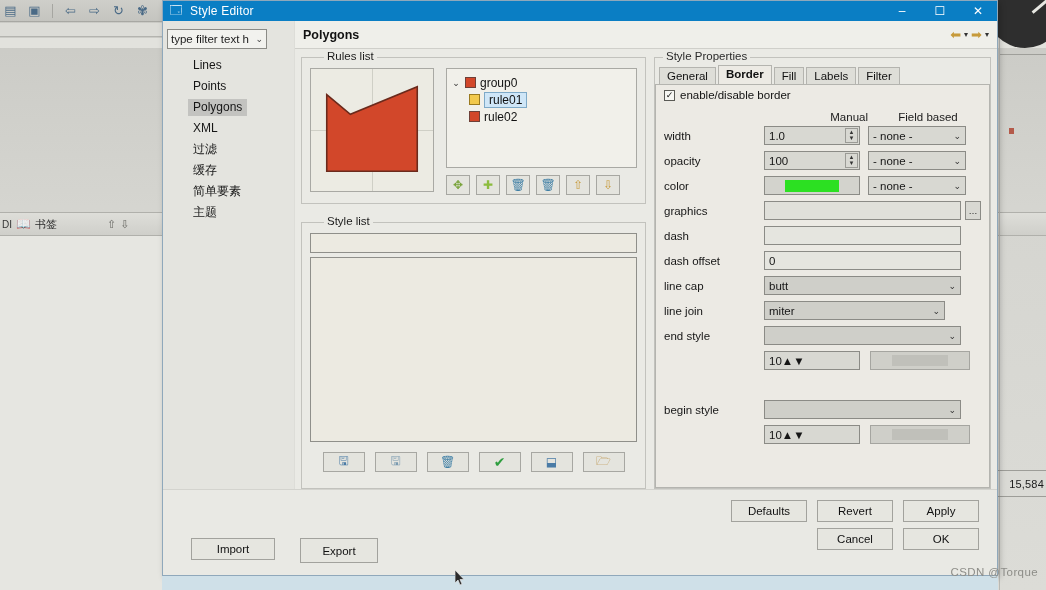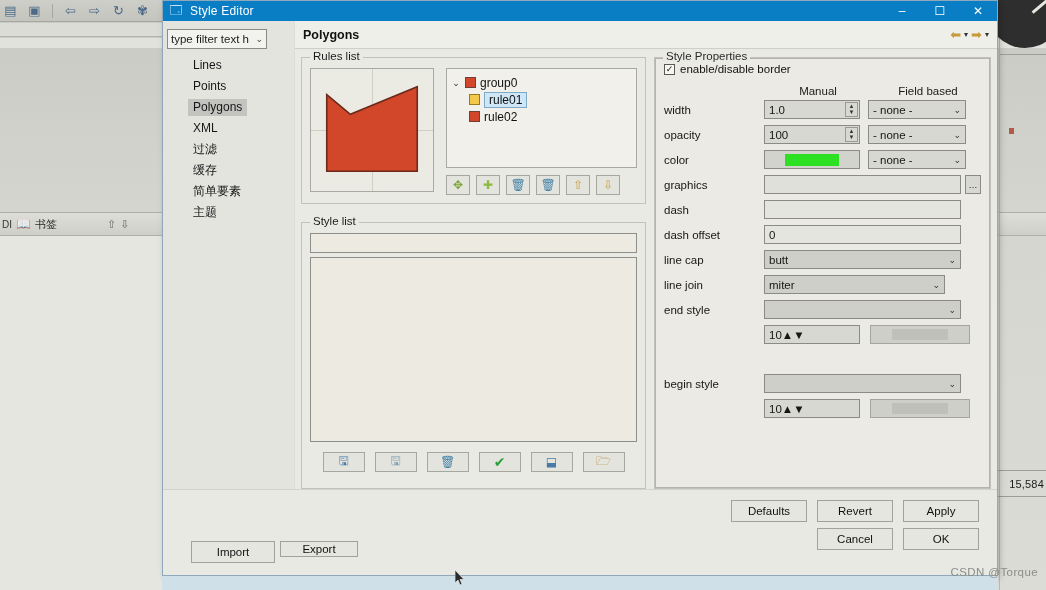--- a/index.html
+++ b/index.html
@@ -139,21 +139,21 @@
   .hact { font-size: 13px; color: #c79a3a; }
   .hcaret { font-size: 8px; color: #333; }
 
   .panes { flex: 1; display: flex; padding: 8px 6px 0 6px; gap: 8px; min-height: 0; }
   .pane-left { width: 345px; display: flex; flex-direction: column; }
   .pane-right { flex: 1; display: flex; flex-direction: column; border-radius: 24px; }
 
   
   .gbox { position: relative; border: 1px solid #c2c2bd; padding: 10px 8px 8px 8px; }
   .gbox > .glabel {
-    position: absolute; top: -8px; left: 8px; background: #eaeae5;
+    position: absolute; top: -8px; left: 22px; background: #eaeae5;
     padding: 0 3px; font-size: 11.5px; color: #1b1b1b;
   }
 
   .rules-row { display: flex; gap: 12px; }
   .preview {
     width: 124px; height: 124px; background: #ecebe3;
     border: 1px solid #a9a9a4; position: relative; overflow: hidden;
   }
   .preview .vline { position:absolute; left:50%; top:0; width:1px; height:100%; background:#cfcfc6; }
   .preview .hline { position:absolute; top:50%; left:0; height:1px; width:100%; background:#cfcfc6; }
@@ -210,21 +210,21 @@
   .tab-panel { flex: 1; background: #eceae4; border: 1px solid #b4b4af; padding: 4px 8px; min-height: 0; }
 
   .chk-row { display: flex; align-items: center; gap: 5px; font-size: 11.5px; color: #111; }
   .chk {
     width: 11px; height: 11px; background: #f6f6f2; border: 1px solid #5a5a55;
     display: flex; align-items: center; justify-content: center;
     font-size: 9px; color: #111; line-height: 1;
   }
 
   .col-heads { display: flex; margin-top: 10px; font-size: 11.5px; color: #1a1a1a; }
-  .col-heads .m { width: 100px; margin-left: 104px; text-align: center; }
+  .col-heads .m { width: 100px; margin-left: 104px; text-align: right; }
   .col-heads .f { width: 100px; margin-left: 10px; text-align: center; }
 
   .prow { display: flex; align-items: center; height: 25px; font-size: 11.5px; color: #161616; }
   .plabel { width: 100px; flex: none; }
   .spin {
     width: 96px; height: 19px; background: #d8d8d2; border: 1px solid #8b8b86;
     display: flex; align-items: center; padding-left: 4px; position: relative;
   }
   .spin .arrows {
     position: absolute; right: 1px; top: 1px; width: 13px; height: 15px;
@@ -274,21 +274,21 @@
   }
   .btn {
     background: #e6e6e0; border: 1px solid #a2a2 9d;
     border: 1px solid #a2a29d;
     font-size: 11.5px; color: #111;
     display: flex; align-items: center; justify-content: center;
   }
   .footer-right { position: absolute; right: 18px; top: 10px; }
   .frow { display: flex; gap: 10px; margin-bottom: 6px; justify-content: flex-end; }
   .btn-w { width: 76px; height: 22px; }
-  .footer-left { position: absolute; left: 28px; bottom: 12px; display: flex; gap: 5px; }
+  .footer-left { position: absolute; left: 28px; bottom: 12px; display: flex; gap: 25px; }
 
   
   .bottom-bar {
     position: absolute; left: 162px; top: 576px; width: 836px; height: 14px;
     background: #cfe0e8;
   }
   .watermark {
     position: absolute; right: 8px; top: 566px;
     font-size: 11.5px; color: #8d8d88; letter-spacing: .4px;
   }
@@ -452,20 +452,27 @@
                   <span style="color:#b78a38">🗁</span>
                 </div>
             </div>
           </div>
         </div>
 
         <div class="pane-right">
           <div class="props">
             <div class="glabel">Style Properties</div>
 
+            <div class="tabs">
+              <div class="tab">General</div>
+              <div class="tab active">Border</div>
+              <div class="tab">Fill</div>
+              <div class="tab">Labels</div>
+              <div class="tab">Filter</div>
+            </div>
 
             <div class="tab-panel">
               <div class="chk-row">
                 <span class="chk">✓</span>
                 <span>enable/disable border</span>
               </div>
 
               <div class="col-heads">
                 <span class="m">Manual</span>
                 <span class="f">Field based</span>
@@ -596,21 +603,21 @@
         <div class="btn btn-w">Revert</div>
         <div class="btn btn-w">Apply</div>
       </div>
       <div class="frow">
         <div class="btn btn-w">Cancel</div>
         <div class="btn btn-w">OK</div>
       </div>
     </div>
     <div class="footer-left">
       <div class="btn" style="width:84px;height:22px">Import</div>
-      <div class="btn" style="width:78px;height:16px">Export</div>
+      <div class="btn" style="width:78px;height:25px">Export</div>
     </div>
   </div>
 </div>
 
 <div class="bottom-bar"></div>
 <div class="watermark">CSDN @Torque</div>
 
 <svg class="cursor" viewBox="0 0 10 16">
   <polygon points="0,0 0,13 3,10 5,15 7,14 5,9.5 9,9.5" fill="#2b2b2b" stroke="#e8e8e8" stroke-width=".7"></polygon>
 </svg>

